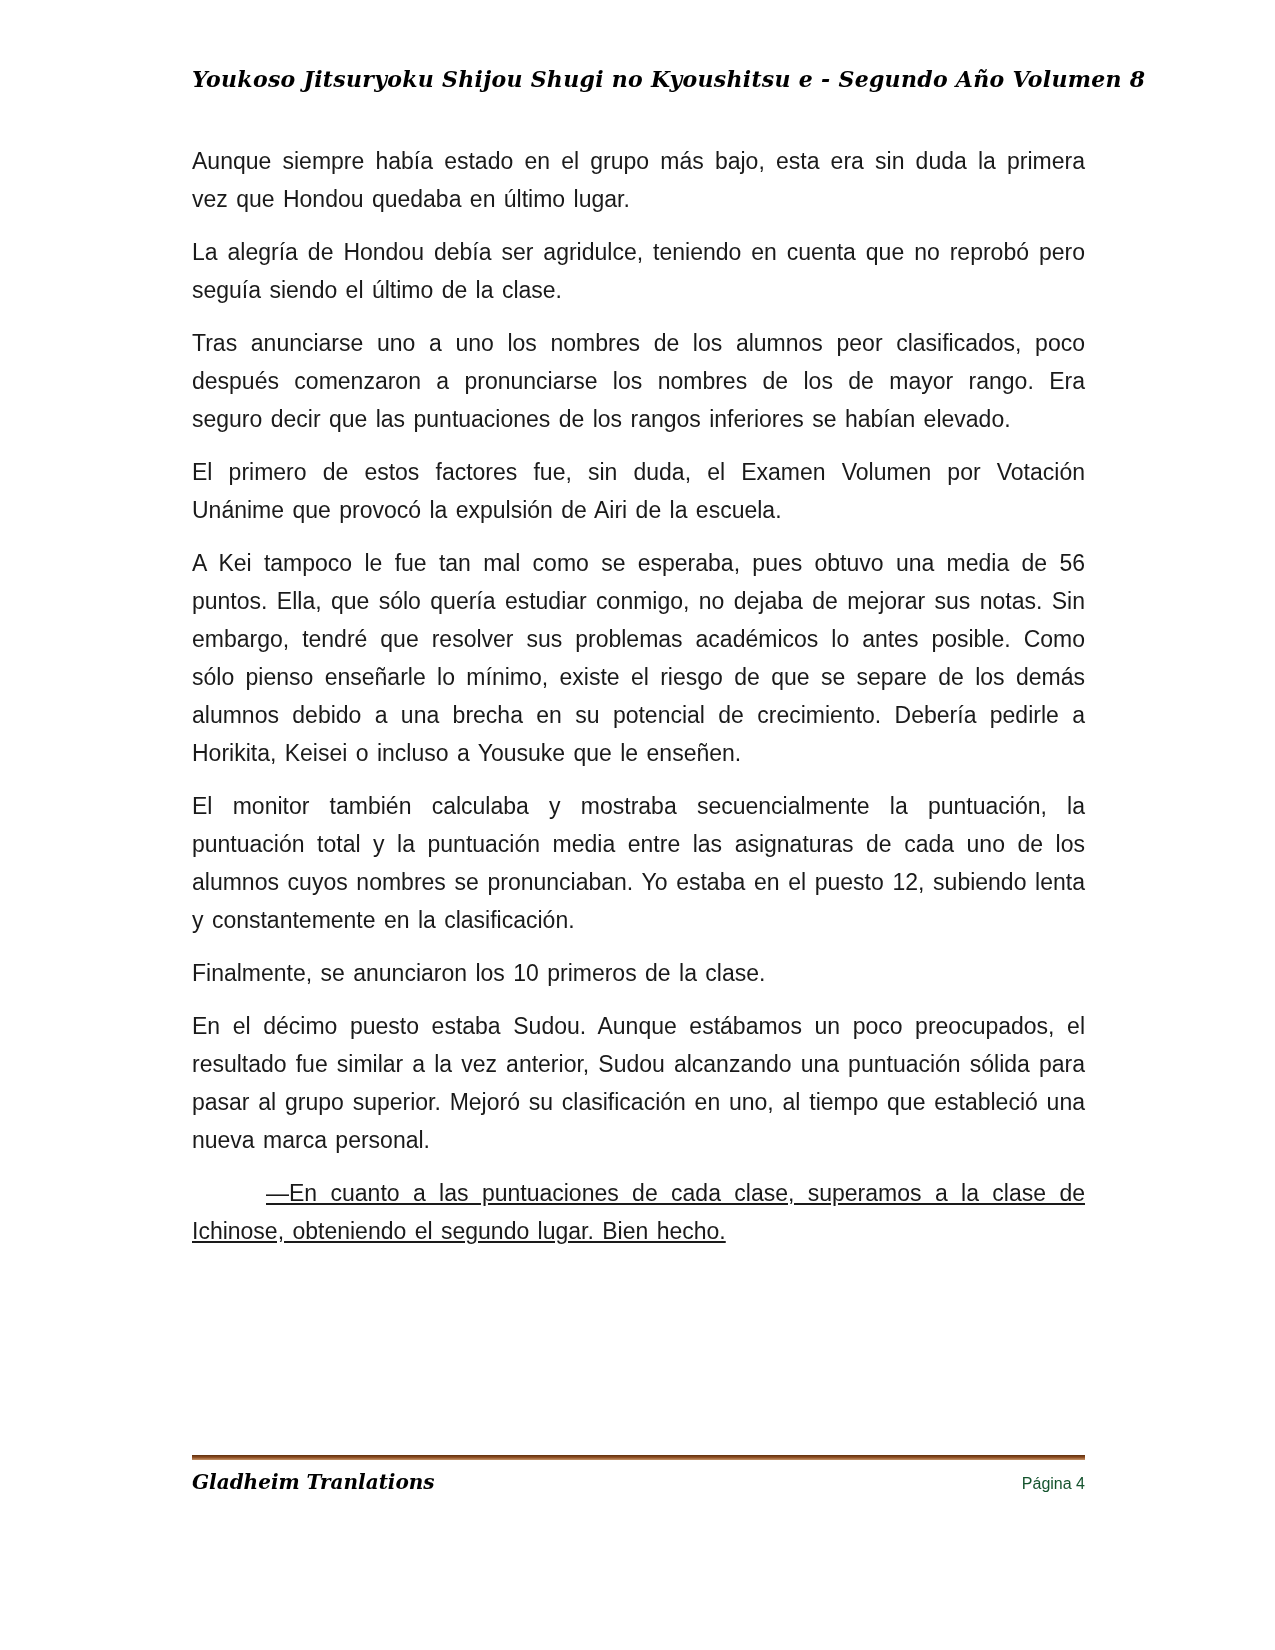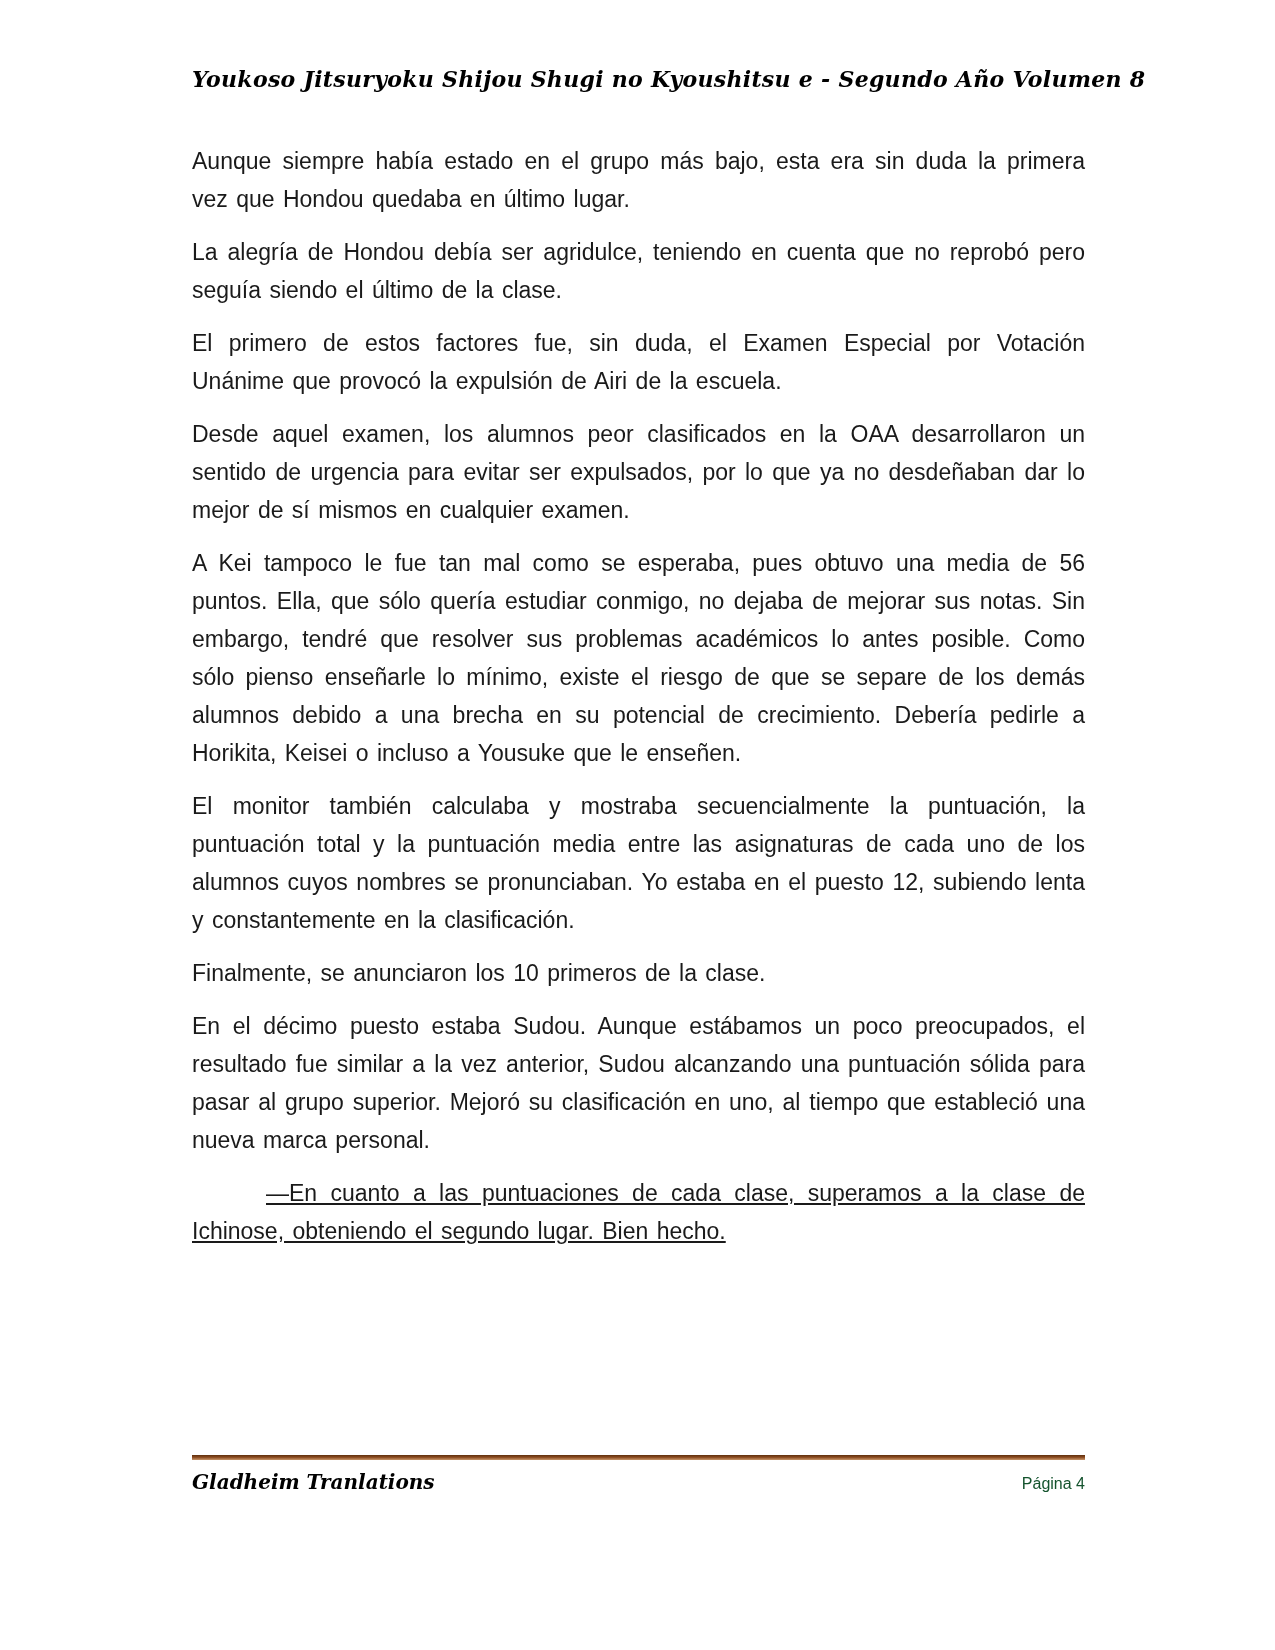--- a/index.html
+++ b/index.html
@@ -77,22 +77,22 @@
 
 <div class="page">
 
   <div class="content">
 
     <div class="doc-header">Youkoso Jitsuryoku Shijou Shugi no Kyoushitsu e - Segundo Año Volumen 8</div>
 
     <div class="body-text">
       <p>Aunque siempre había estado en el grupo más bajo, esta era sin duda la primera vez que Hondou quedaba en último lugar.</p>
       <p>La alegría de Hondou debía ser agridulce, teniendo en cuenta que no reprobó pero seguía siendo el último de la clase.</p>
-      <p>El primero de estos factores fue, sin duda, el Examen Especial por Votación Unánime que provocó la expulsión de Airi de la escuela.</p>
-      <p>Desde aquel examen, los alumnos peor clasificados en la OAA desarrollaron un sentido de urgencia para evitar ser expulsados, por lo que ya no desdeñaban dar lo mejor de sí mismos en cualquier examen.</p>
+      <p>Tras anunciarse uno a uno los nombres de los alumnos peor clasificados, poco después comenzaron a pronunciarse los nombres de los de mayor rango. Era seguro decir que las puntuaciones de los rangos inferiores se habían elevado.</p>
+      <p>El primero de estos factores fue, sin duda, el Examen Volumen por Votación Unánime que provocó la expulsión de Airi de la escuela.</p>
       <p>A Kei tampoco le fue tan mal como se esperaba, pues obtuvo una media de 56 puntos. Ella, que sólo quería estudiar conmigo, no dejaba de mejorar sus notas. Sin embargo, tendré que resolver sus problemas académicos lo antes posible. Como sólo pienso enseñarle lo mínimo, existe el riesgo de que se separe de los demás alumnos debido a una brecha en su potencial de crecimiento. Debería pedirle a Horikita, Keisei o incluso a Yousuke que le enseñen.</p>
       <p>El monitor también calculaba y mostraba secuencialmente la puntuación, la puntuación total y la puntuación media entre las asignaturas de cada uno de los alumnos cuyos nombres se pronunciaban. Yo estaba en el puesto 12, subiendo lenta y constantemente en la clasificación.</p>
       <p>Finalmente, se anunciaron los 10 primeros de la clase.</p>
       <p>En el décimo puesto estaba Sudou. Aunque estábamos un poco preocupados, el resultado fue similar a la vez anterior, Sudou alcanzando una puntuación sólida para pasar al grupo superior. Mejoró su clasificación en uno, al tiempo que estableció una nueva marca personal.</p>
       <p class="indent-first">—En cuanto a las puntuaciones de cada clase, superamos a la clase de Ichinose, obteniendo el segundo lugar. Bien hecho.</p>
     </div>
 
   </div>
 
   <div class="doc-footer">

